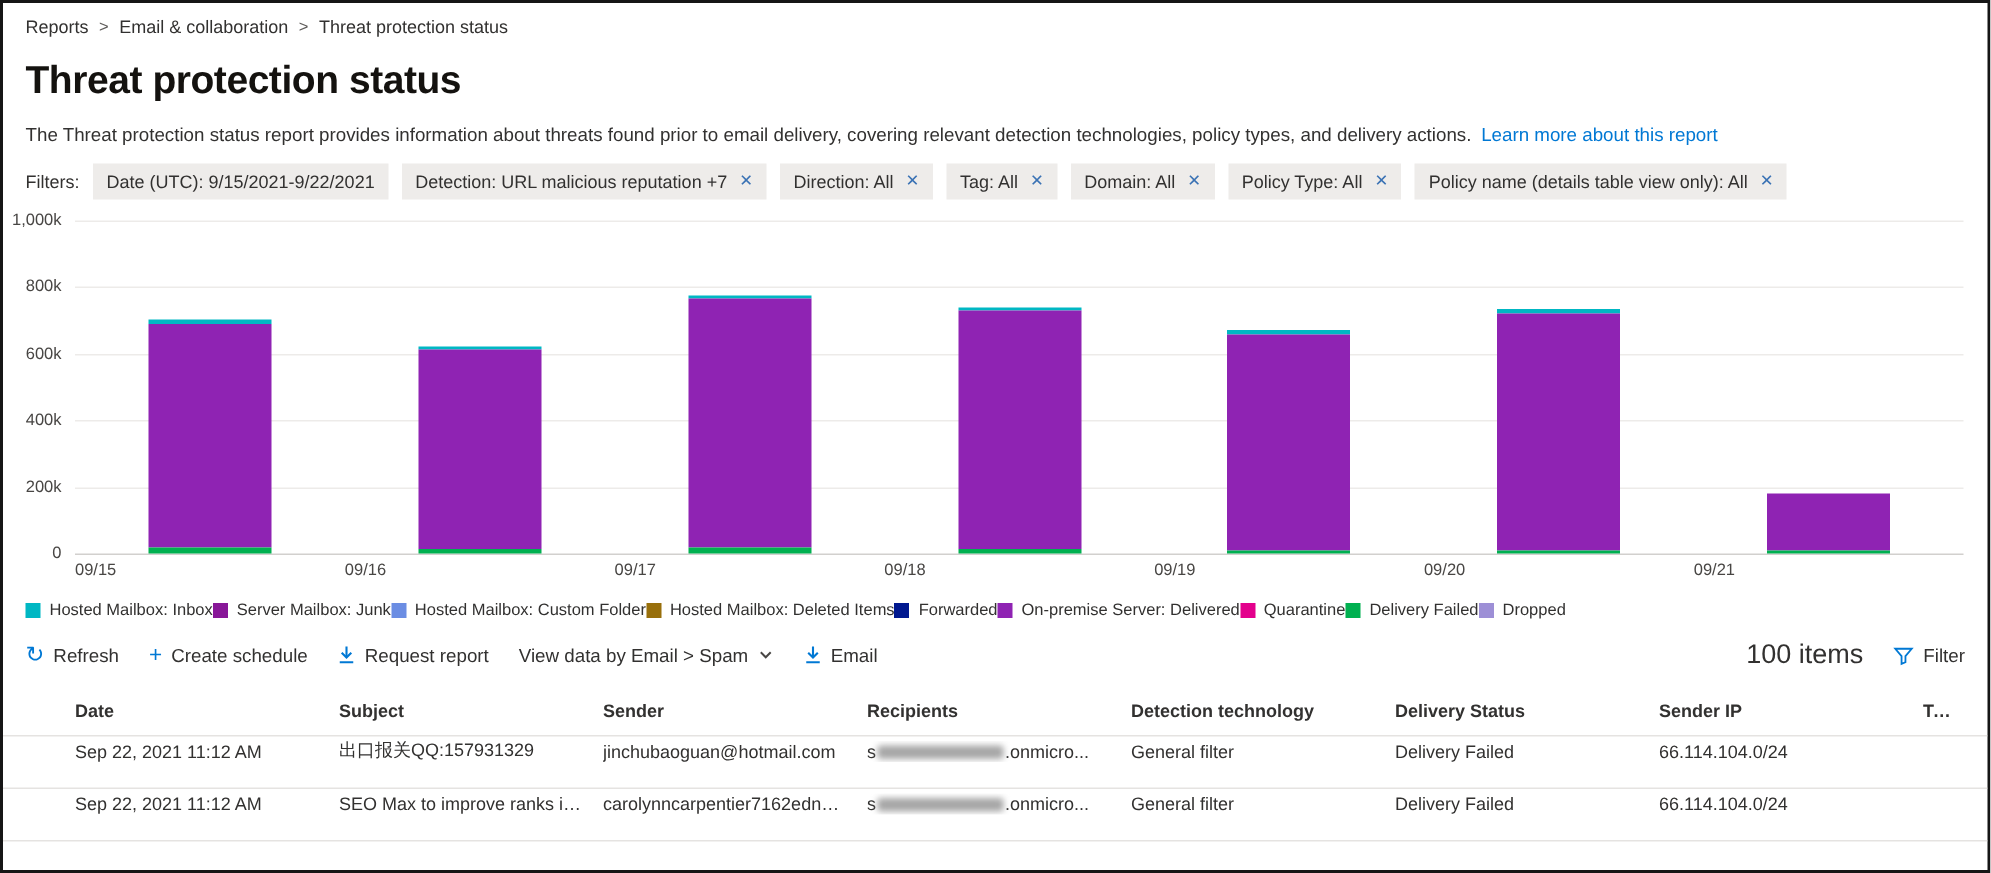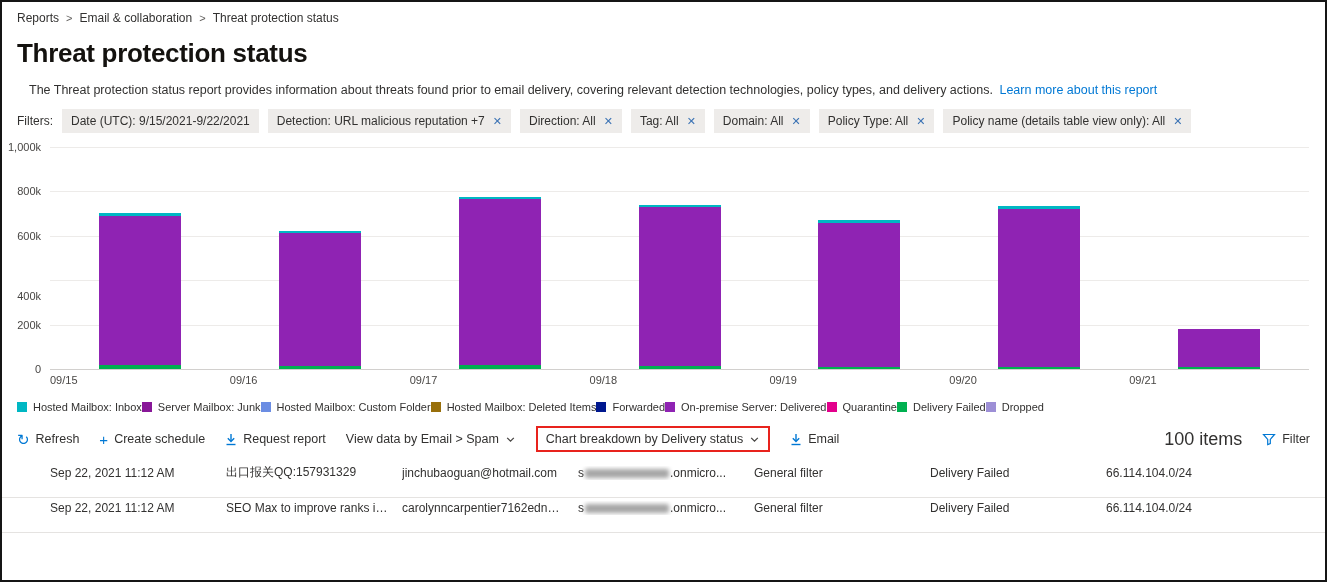--- a/index.html
+++ b/index.html
@@ -6,21 +6,21 @@
   html,body { background:#fff; }
   body { font-family: "Liberation Sans", sans-serif; color:#323130; }
   .frame { width:1327px; height:582px; border:2px solid #151515; background:#fff; overflow:hidden; position:relative; }
 
   .breadcrumb { display:flex; align-items:center; gap:7px; padding:9px 0 0 15px; font-size:12px; color:#323130; }
   .breadcrumb .crumb { cursor:pointer; }
   .breadcrumb .sep { color:#605e5c; font-size:11px; }
 
   .page-title { font-size:26px; font-weight:700; color:#14120f; padding:13px 0 0 15px; letter-spacing:-0.3px; }
 
-  .desc { padding:14px 20px 0 15px; font-size:12.5px; color:#323130;margin-left:12px; }
+  .desc { padding:14px 20px 0 15px; font-size:12.5px; color:#323130; }
   .desc a { color:#0078d4; text-decoration:none; margin-left:3px; cursor:pointer; }
 
   .filters { display:flex; align-items:center; gap:9px; padding:12px 0 0 15px; font-size:12px; color:#323130; white-space:nowrap; }
   .chips { display:flex; gap:9px; }
   .chip { display:flex; align-items:center; gap:8px; background:#eeecea; padding:5px 9px; font-size:12px; color:#323130; cursor:pointer; }
   .chip-x { color:#3a72b4; font-size:11px; line-height:1; cursor:pointer; }
 
   .chart-wrap { position:relative; margin:14px 16px 0 48px; }
   .plot { position:relative; height:222px; }
   .gridline { position:absolute; left:0; right:0; height:1px; background:#edebe9; z-index:0; }
@@ -156,21 +156,21 @@
             </div>
           </div>
         </div>
     <div class="gridline" style="top: 0px;"></div>
         <div class="ytick" style="top: 0px;">1,000k</div>
         <div class="gridline" style="top: 44.4px;"></div>
         <div class="ytick" style="top: 44.4px;">800k</div>
         <div class="gridline" style="top: 88.8px;"></div>
         <div class="ytick" style="top: 88.8px;">600k</div>
         <div class="gridline" style="top: 133.2px;"></div>
-        <div class="ytick" style="top: 133.2px; margin-top: 16px;">400k</div>
+        <div class="ytick" style="top: 133.2px;">400k</div>
         <div class="gridline" style="top: 177.6px;"></div>
         <div class="ytick" style="top: 177.6px;">200k</div>
         <div class="gridline zero" style="top: 222px;"></div>
         <div class="ytick" style="top: 222px;">0</div>
       </div>
     <div class="xlabels">
         <div class="xlabel">09/15</div>
         <div class="xlabel">09/16</div>
         <div class="xlabel">09/17</div>
         <div class="xlabel">09/18</div>
@@ -239,28 +239,20 @@
       <span>Request report</span>
     </div>
     <div class="tool">
       <span>View data by Email &gt; Spam</span>
       <span>
           <svg width="11" height="11" viewBox="0 0 10 10">
             <path d="M2 3.5l3 3 3-3" stroke="#484644" stroke-width="1.2" fill="none"></path>
           </svg>
         </span>
     </div>
-    <div class="tool red-box">
-      <span>Chart breakdown by Delivery status</span>
-      <span>
-          <svg width="11" height="11" viewBox="0 0 10 10">
-            <path d="M2 3.5l3 3 3-3" stroke="#484644" stroke-width="1.2" fill="none"></path>
-          </svg>
-        </span>
-    </div>
     <div class="tool">
       <span>
           <svg width="12" height="13" viewBox="0 0 12 13">
             <path d="M6 1v7" stroke="#0078d4" stroke-width="1.4" fill="none"></path>
             <path d="M2.8 5.2 6 8.4 9.2 5.2" stroke="#0078d4" stroke-width="1.4" fill="none"></path>
             <path d="M1.5 11.5h9" stroke="#0078d4" stroke-width="1.4"></path>
           </svg>
         </span>
       <span>Email</span>
     </div>
@@ -270,20 +262,30 @@
       <span>
           <svg width="14" height="14" viewBox="0 0 14 14">
             <path d="M1.5 2.5h11l-4.2 4.9v4.1l-2.6 1.1V7.4z" fill="none" stroke="#0078d4" stroke-width="1.2"></path>
           </svg>
         </span>
       <span>Filter</span>
     </div>
   </div>
 
   <div class="table">
+    <div class="thead">
+        <div class="col">Date</div>
+        <div class="col">Subject</div>
+        <div class="col">Sender</div>
+        <div class="col">Recipients</div>
+        <div class="col">Detection technology</div>
+        <div class="col">Delivery Status</div>
+        <div class="col">Sender IP</div>
+        <div class="col tags">Tags</div>
+      </div>
     <div>
         <div class="trow">
           <div class="col">Sep 22, 2021 11:12 AM</div>
           <div class="col">出口报关QQ:157931329</div>
           <div class="col">jinchubaoguan@hotmail.com</div>
           <div class="col"><span>s</span><span class="blur"></span><span>.onmicro...</span></div>
           <div class="col">General filter</div>
           <div class="col">Delivery Failed</div>
           <div class="col">66.114.104.0/24</div>
           <div class="col tags"></div>

